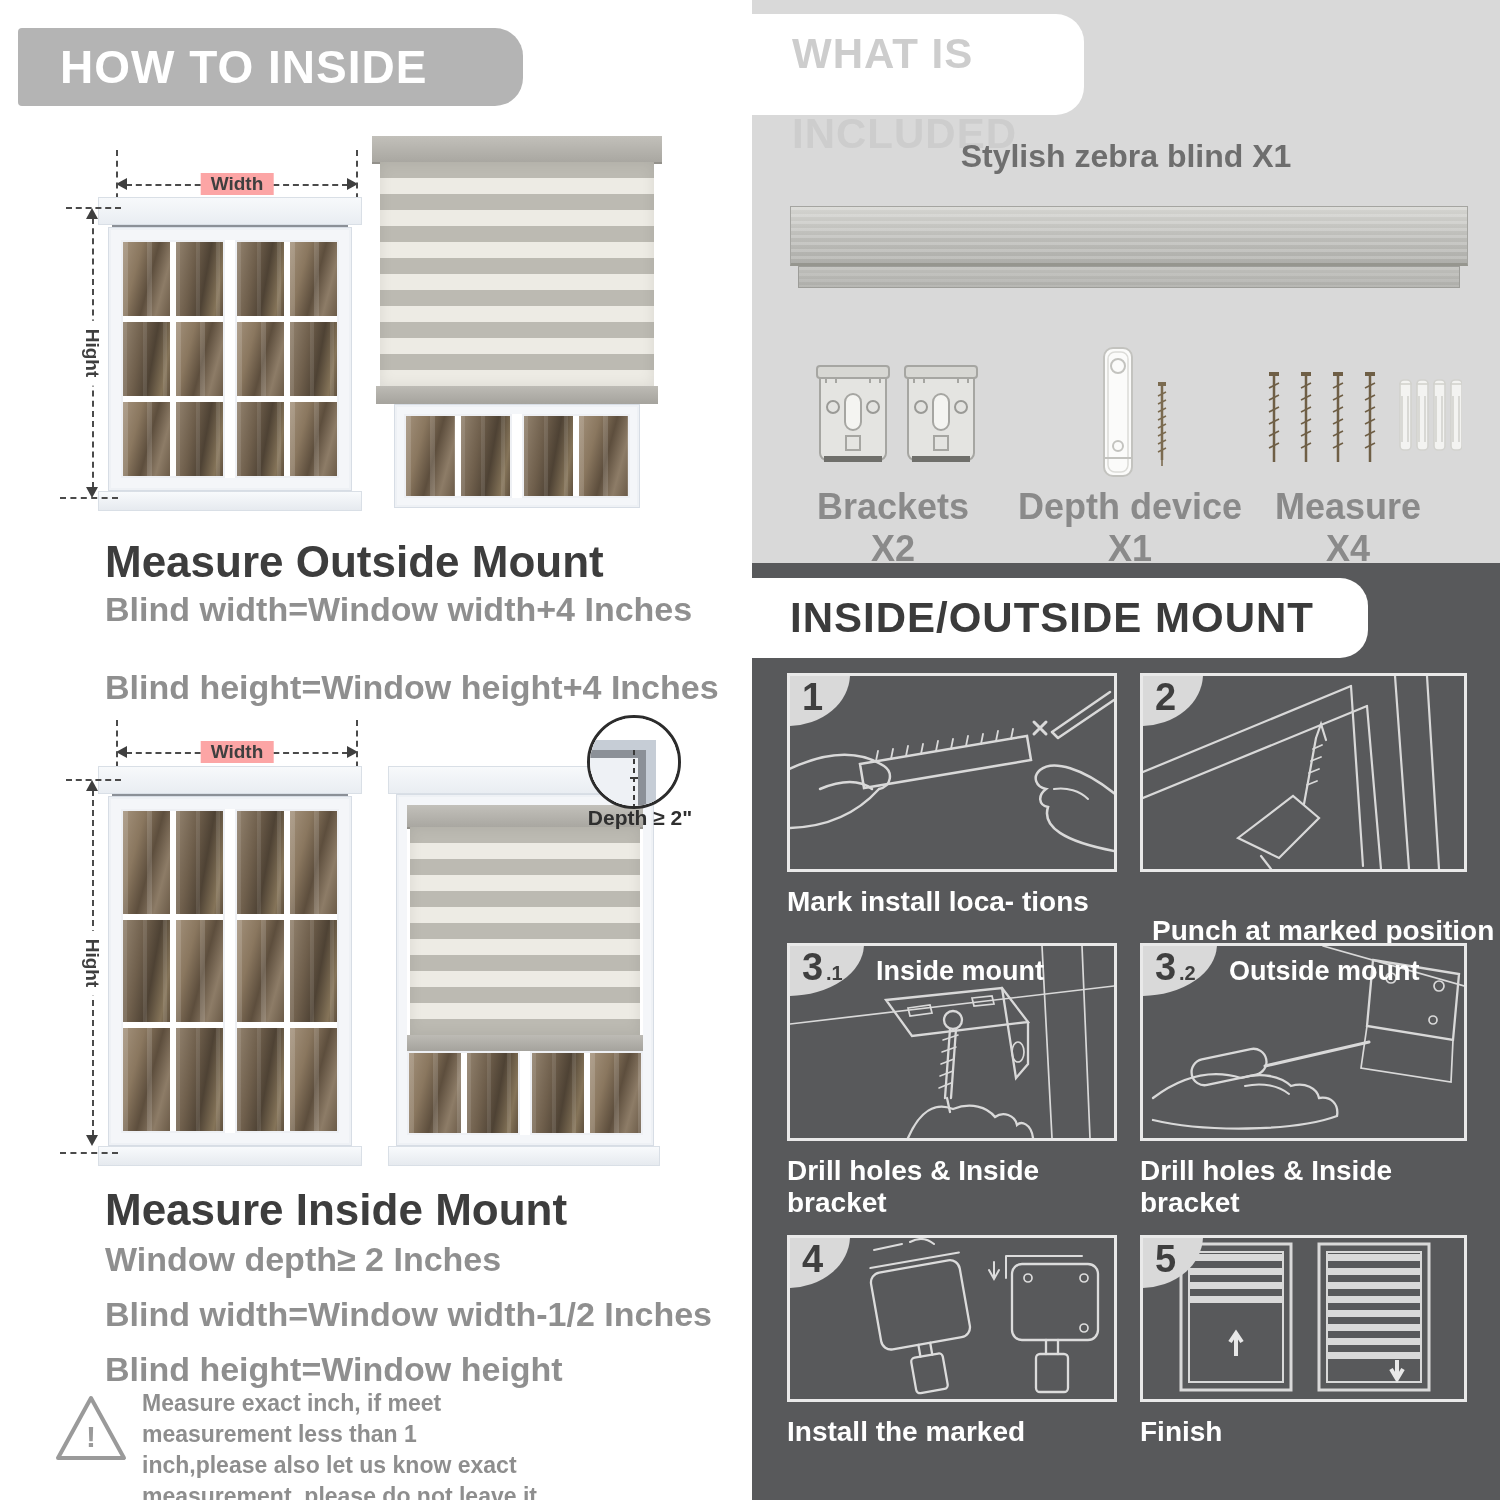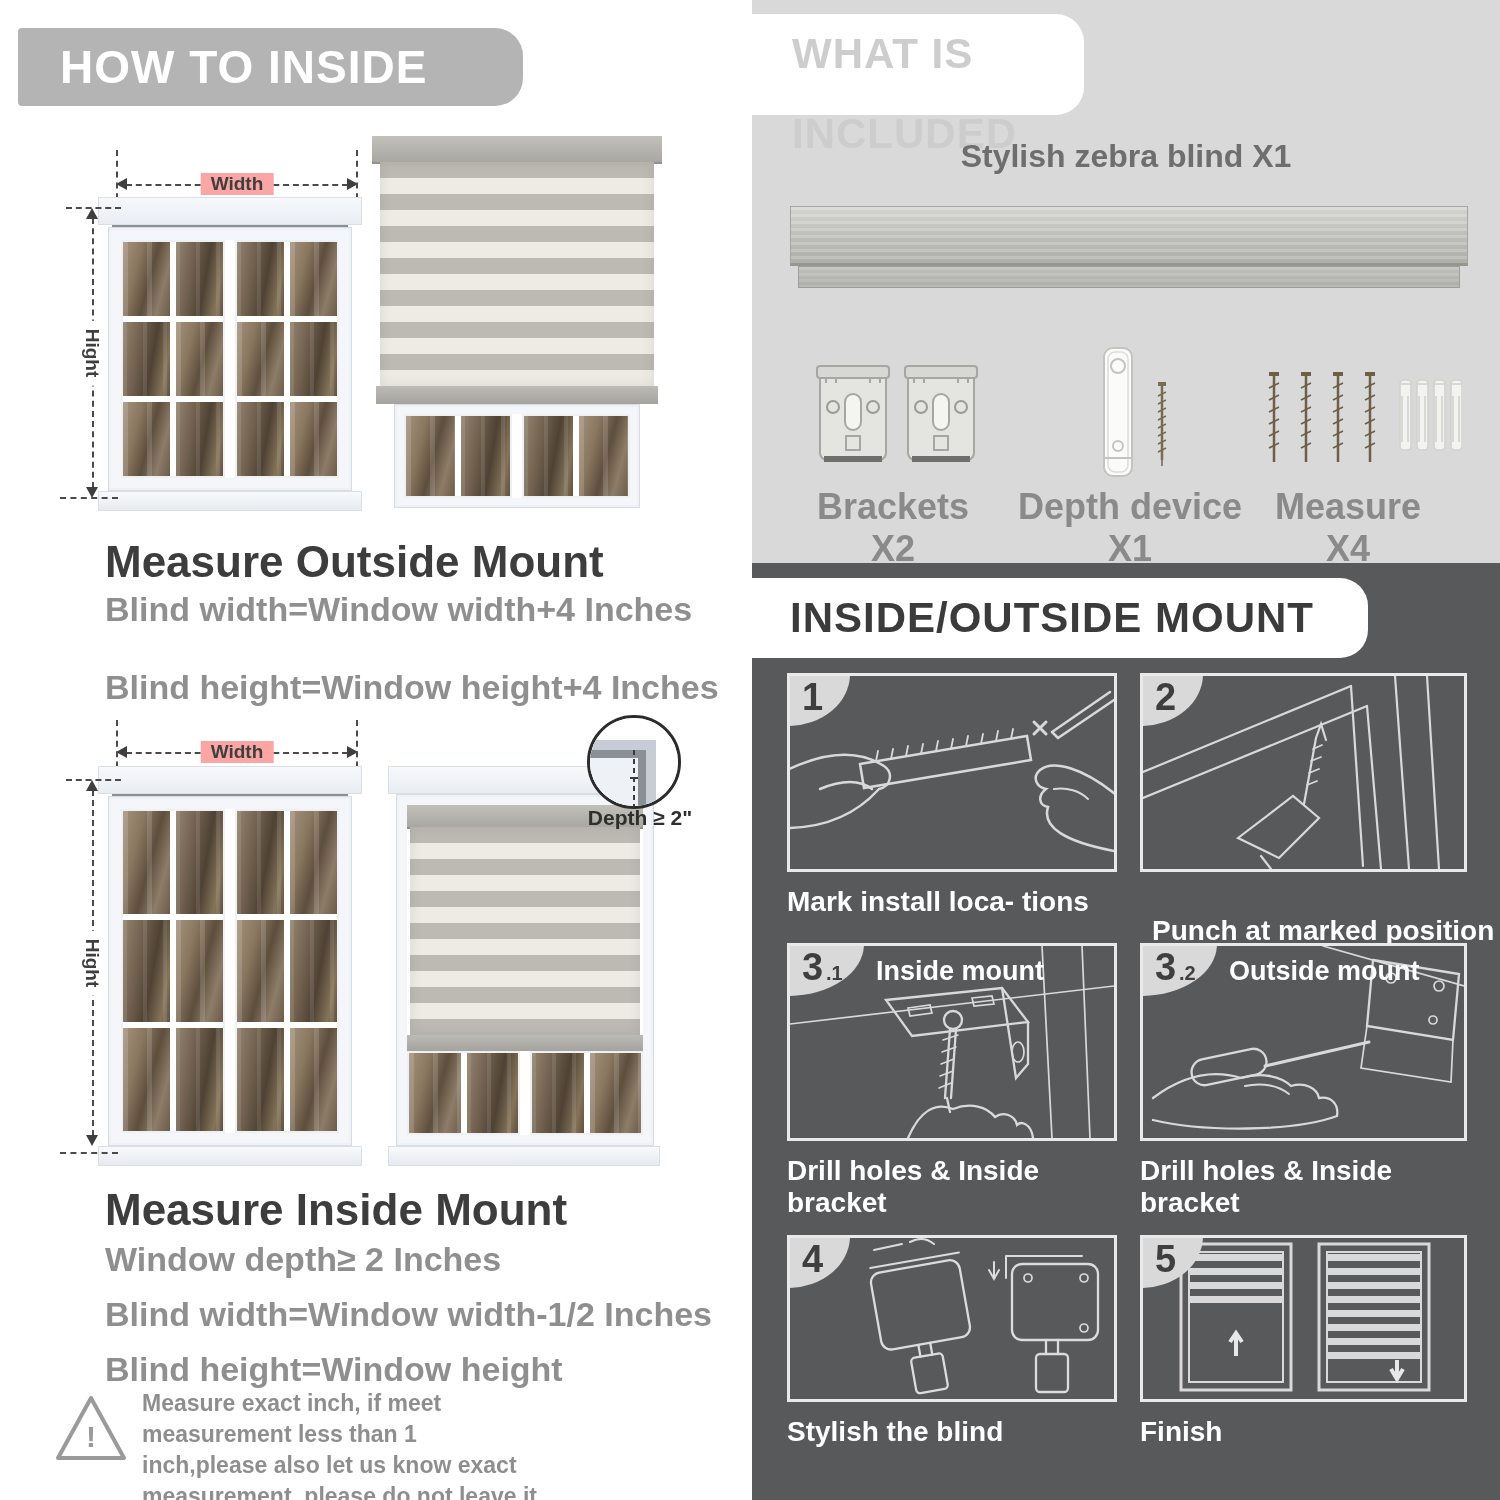--- a/index.html
+++ b/index.html
@@ -511,14 +511,14 @@
           <rect x="184" y="114" width="94" height="7"></rect>
       </g>
       <path d="M254,122 v18 m-6,-9 l6,10 l6,-10" stroke="#e8e8e8" stroke-width="4"></path>
     </g>
   </svg>
   <div class="badge">
       <span class="num">5</span>
     </div>
 </div>
 
-<div class="abs caption" style="left:787px;top:1416px;width:345px;">Stylish the blind</div>
+<div class="abs caption" style="left:787px;top:1416px;width:345px;">Install the marked</div>
 <div class="abs caption" style="left:1140px;top:1416px;width:345px;">Finish</div>
 
 </body></html>

